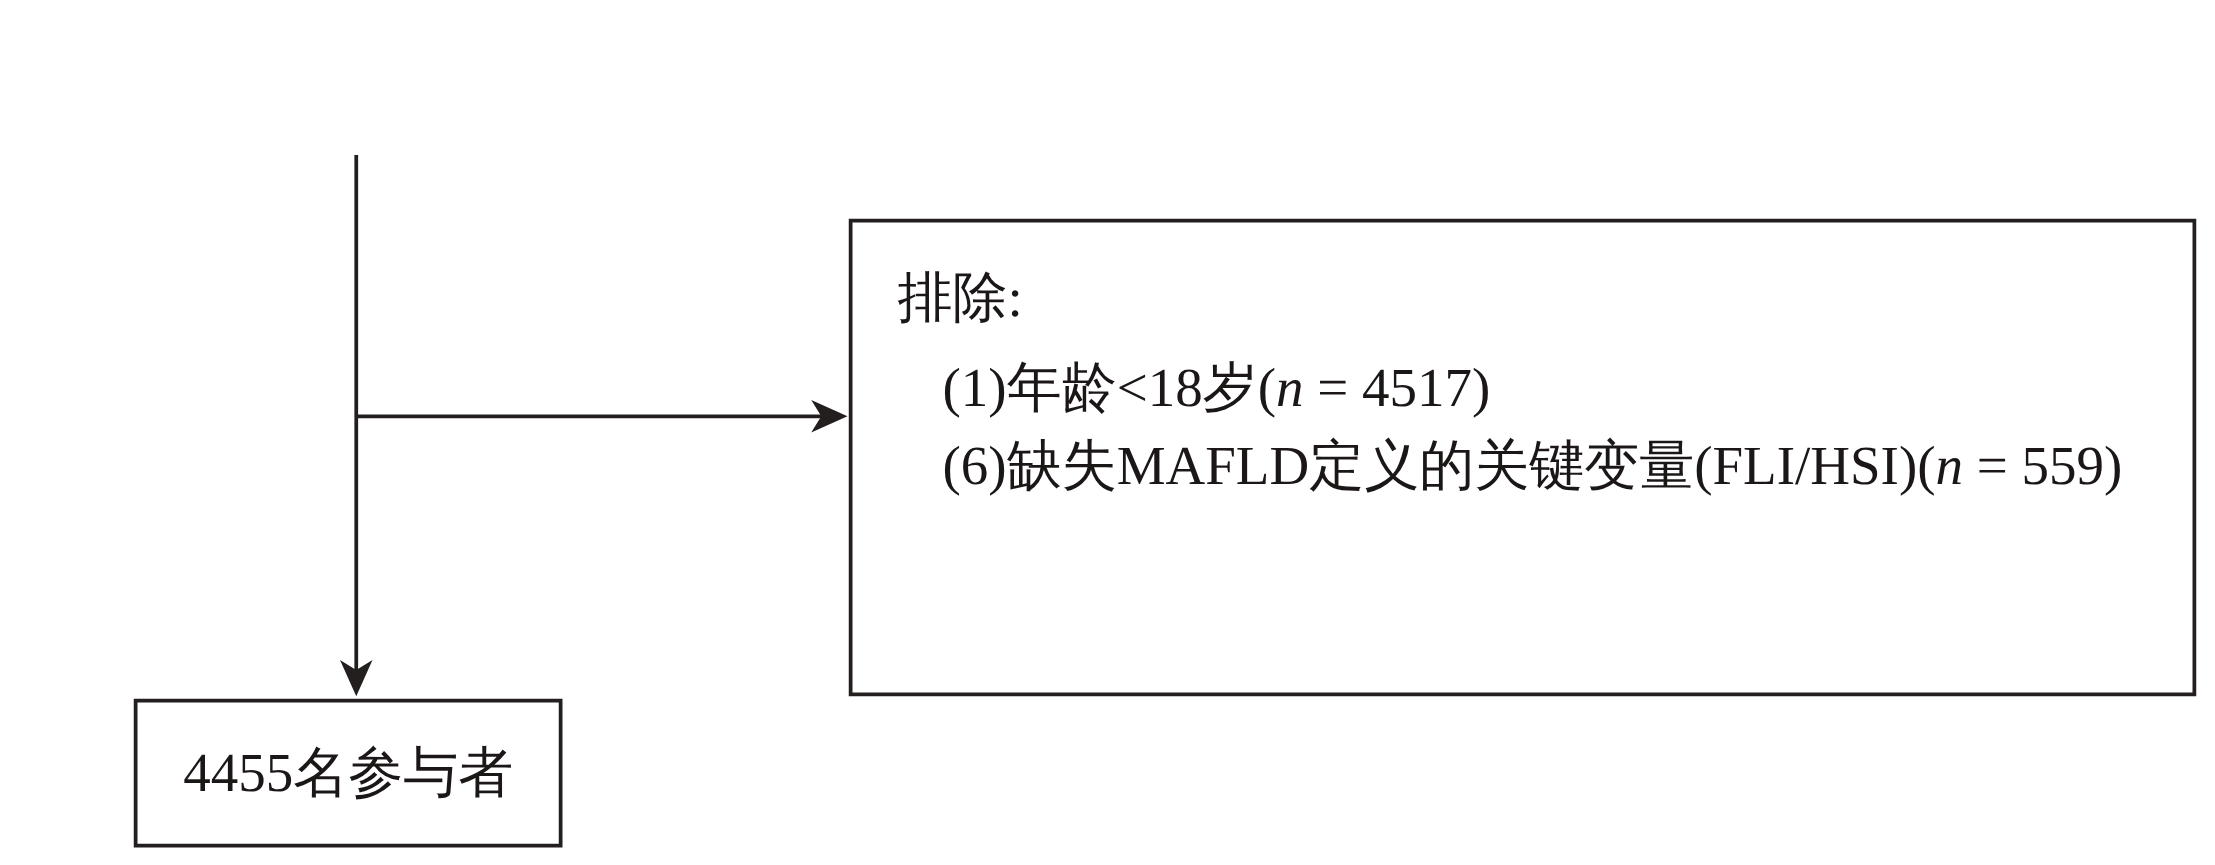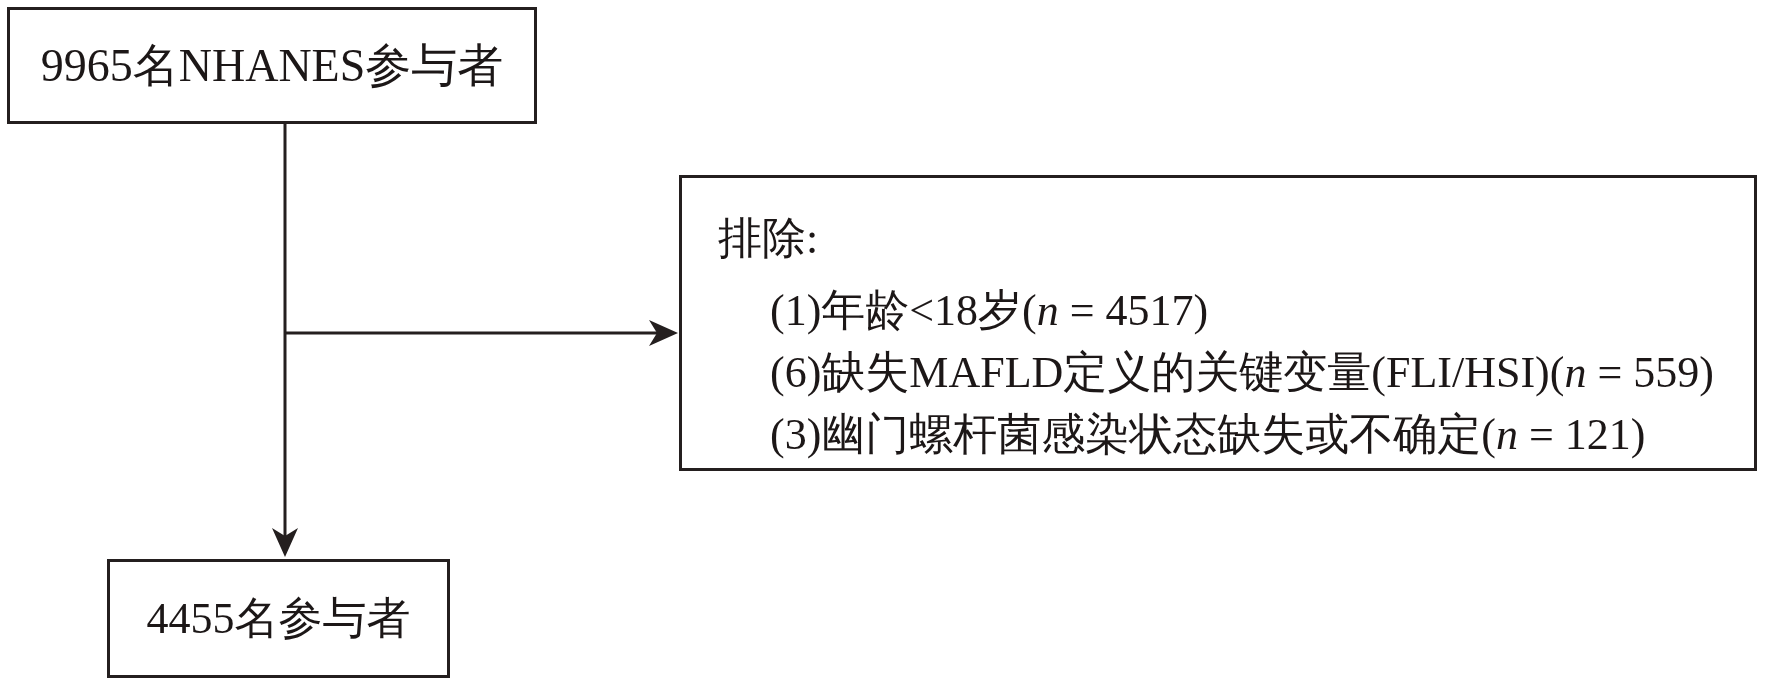--- a/index.html
+++ b/index.html
@@ -31,32 +31,32 @@
     left: 7px;
     top: 7px;
     width: 530px;
     height: 117px;
     font-size: 46px;
   }
   #exclusion-box {
     left: 679px;
     top: 175px;
     width: 1078px;
-    height: 296px;
+    height: 382px;
     font-size: 44px;
     padding: 30px 0 0 36px;
   }
   .excl-title {
     line-height: 62px;
     margin-bottom: 10px;
     white-space: nowrap;
   }
   .excl-item {
     line-height: 62px;
-    margin-left: 52px;
+    margin-left: 36px;
     white-space: nowrap;
   }
   .excl-item .nvar {
     font-style: italic;
   }
   #bottom-box {
     left: 107px;
     top: 559px;
     width: 343px;
     height: 119px;
@@ -88,28 +88,24 @@
 
   <svg id="connectors" viewBox="0 0 1772 692" xmlns="http://www.w3.org/2000/svg">
 
     <line class="flow-line" x1="285" y1="124" x2="285" y2="537"></line>
     <polygon class="arrowhead" points="285,557 272,528 285,536 298,528"></polygon>
 
     <line class="flow-line" x1="285" y1="333" x2="660" y2="333"></line>
     <polygon class="arrowhead" points="678,333 649,320 657,333 649,346"></polygon>
   </svg>
 
-  <div id="top-box" class="box centered">
-    <span>9965名NHANES参与者</span>
-  </div>
 
   <div id="exclusion-box" class="box">
     <div class="excl-title">排除:</div>
     <div class="excl-item"><span>(1)年龄&lt;18岁(</span><span class="nvar">n</span><span> = 4517)</span></div>
     <div class="excl-item"><span>(6)缺失MAFLD定义的关键变量(FLI/HSI)(</span><span class="nvar">n</span><span> = 559)</span></div>
-    <div class="excl-item"><span>(3)幽门螺杆菌感染状态缺失或不确定(</span><span class="nvar">n</span><span> = 121)</span></div>
   </div>
 
   <div id="bottom-box" class="box centered">
     <span>4455名参与者</span>
   </div>
 
 </div>
 
 </body></html>

